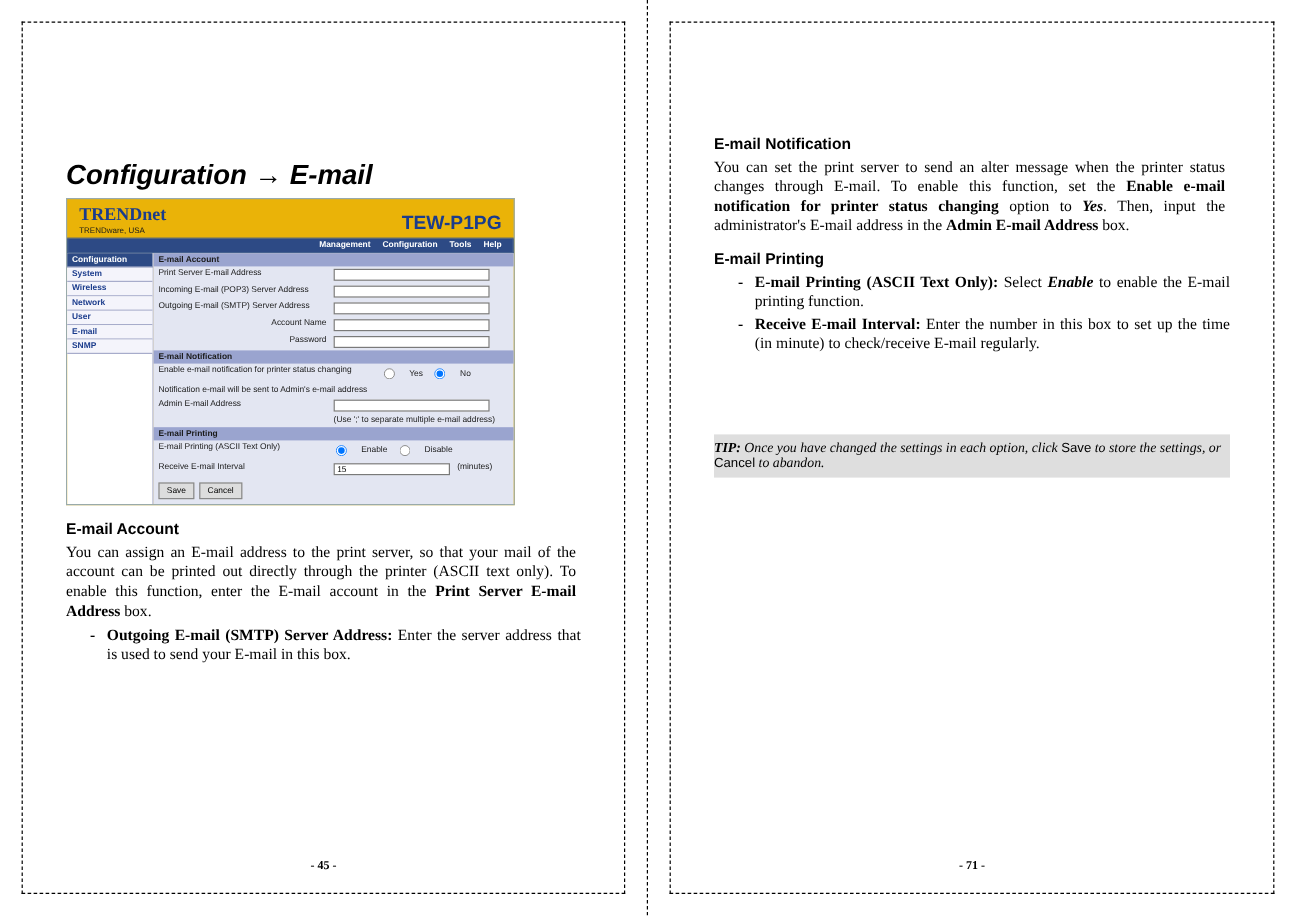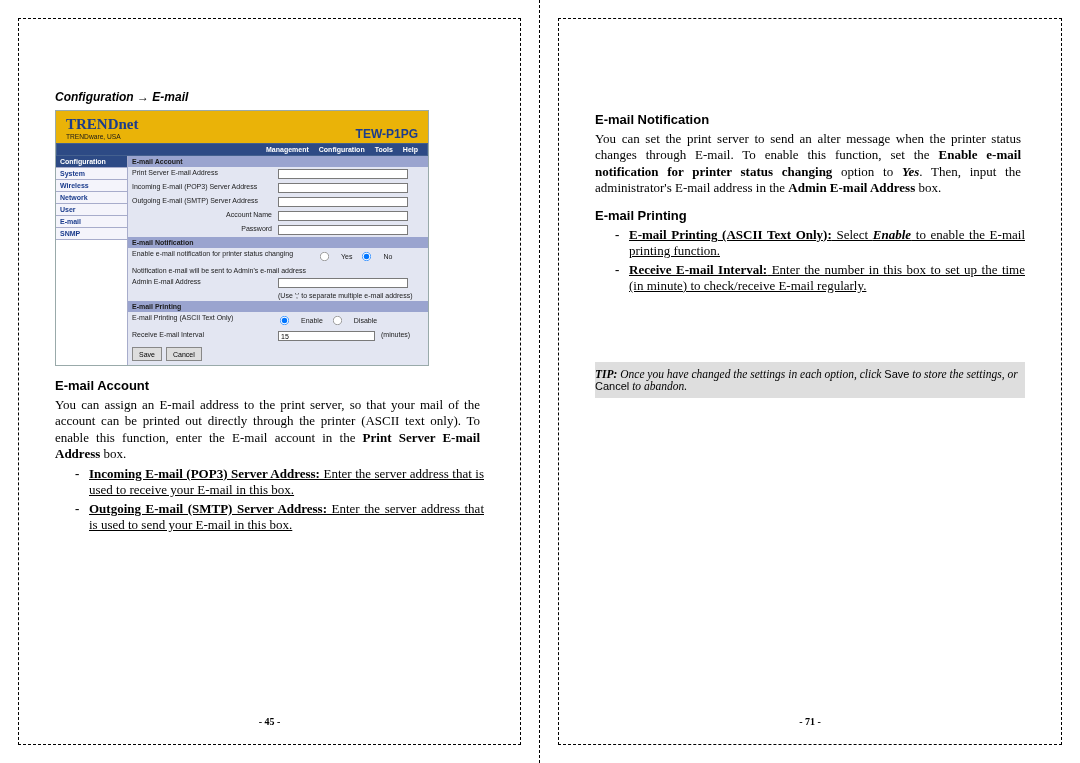--- a/index.html
+++ b/index.html
@@ -33,24 +33,24 @@
   }
   .page-num {
     position:absolute;
     bottom:36px;
     left:0; right:0;
     text-align:center;
     font-size:10px;
     font-weight:bold;
   }
   h1.title {
-    font-size:12px;
+    font-size:23px;
     font-weight:bold;
     font-style:italic;
-    margin:62px 0 6px 0;
+    margin:104px 0 6px 0;
     font-family:Arial,Helvetica,sans-serif;
   }
   h2.sub {
     font-size:13px;
     font-weight:bold;
     font-family:Arial,Helvetica,sans-serif;
     margin:12px 0 4px 0;
   }
   p.body {
     margin:4px 4px 4px 0;
@@ -60,21 +60,20 @@
   ul.dash {
     list-style:none;
     padding:0 0 0 20px;
     margin:4px 0;
   }
   ul.dash > li {
     position:relative;
     padding-left:14px;
     margin:3px 0;
     text-align:justify;
-    text-decoration:underline;
   }
   ul.dash > li::before {
     content:"-";
     position:absolute;
     left:0;
     font-weight:bold;
   }
   .b { font-weight:bold; }
   .bi { font-weight:bold; font-style:italic; }
 
@@ -88,21 +87,21 @@
     background:#eab308;
   }
   .shot-top {
     display:flex;
     justify-content:space-between;
     align-items:flex-end;
     padding:6px 10px 2px 10px;
     border-bottom:1px solid #44608f;
   }
   .brand { color:#1b3c8c; font-weight:bold; font-size:15px; line-height:1; font-family:"Times New Roman",serif; }
-  .model { color:#1b3c8c; font-weight:bold; font-size:12px; }
+  .model { color:#1b3c8c; font-weight:bold; font-size:16px; }
   .menubar {
     background:#2d4a85;
     color:#fff;
     display:flex;
     justify-content:flex-end;
     gap:4px;
     padding:2px 6px;
     border:1px solid #44608f;
     border-top:none;
     font-size:7px;
@@ -272,21 +271,20 @@
           </div>
         </div>
       </div>
     </div>
 
     <h2 class="sub">E-mail Account</h2>
     <p class="body">
       <span>You can assign an E-mail address to the print server, so that your mail of the account can be printed out directly through the printer (ASCII text only).  To enable this function, enter the E-mail account in the </span><span class="b">Print Server E-mail Address</span><span> box.</span>
     </p>
     <ul class="dash">
-      <li><span class="b">Incoming E-mail (POP3) Server Address:</span><span> Enter the server address that is used to receive your E-mail in this box.</span></li>
       <li><span class="b">Outgoing E-mail (SMTP) Server Address:</span><span> Enter the server address that is used to send your E-mail in this box.</span></li>
     </ul>
 
     <div class="page-num">- 45 -</div>
   </div>
 
   <div class="page right">
     <h2 class="sub first-right">E-mail Notification</h2>
     <p class="body">
       <span>You can set the print server to send an alter message when the printer status changes through E-mail.  To enable this function, set the </span><span class="b">Enable e-mail notification for printer status changing</span><span> option to </span><span class="bi">Yes</span><span>.   Then, input the administrator's E-mail address in the </span><span class="b">Admin E-mail Address</span><span> box.</span>

